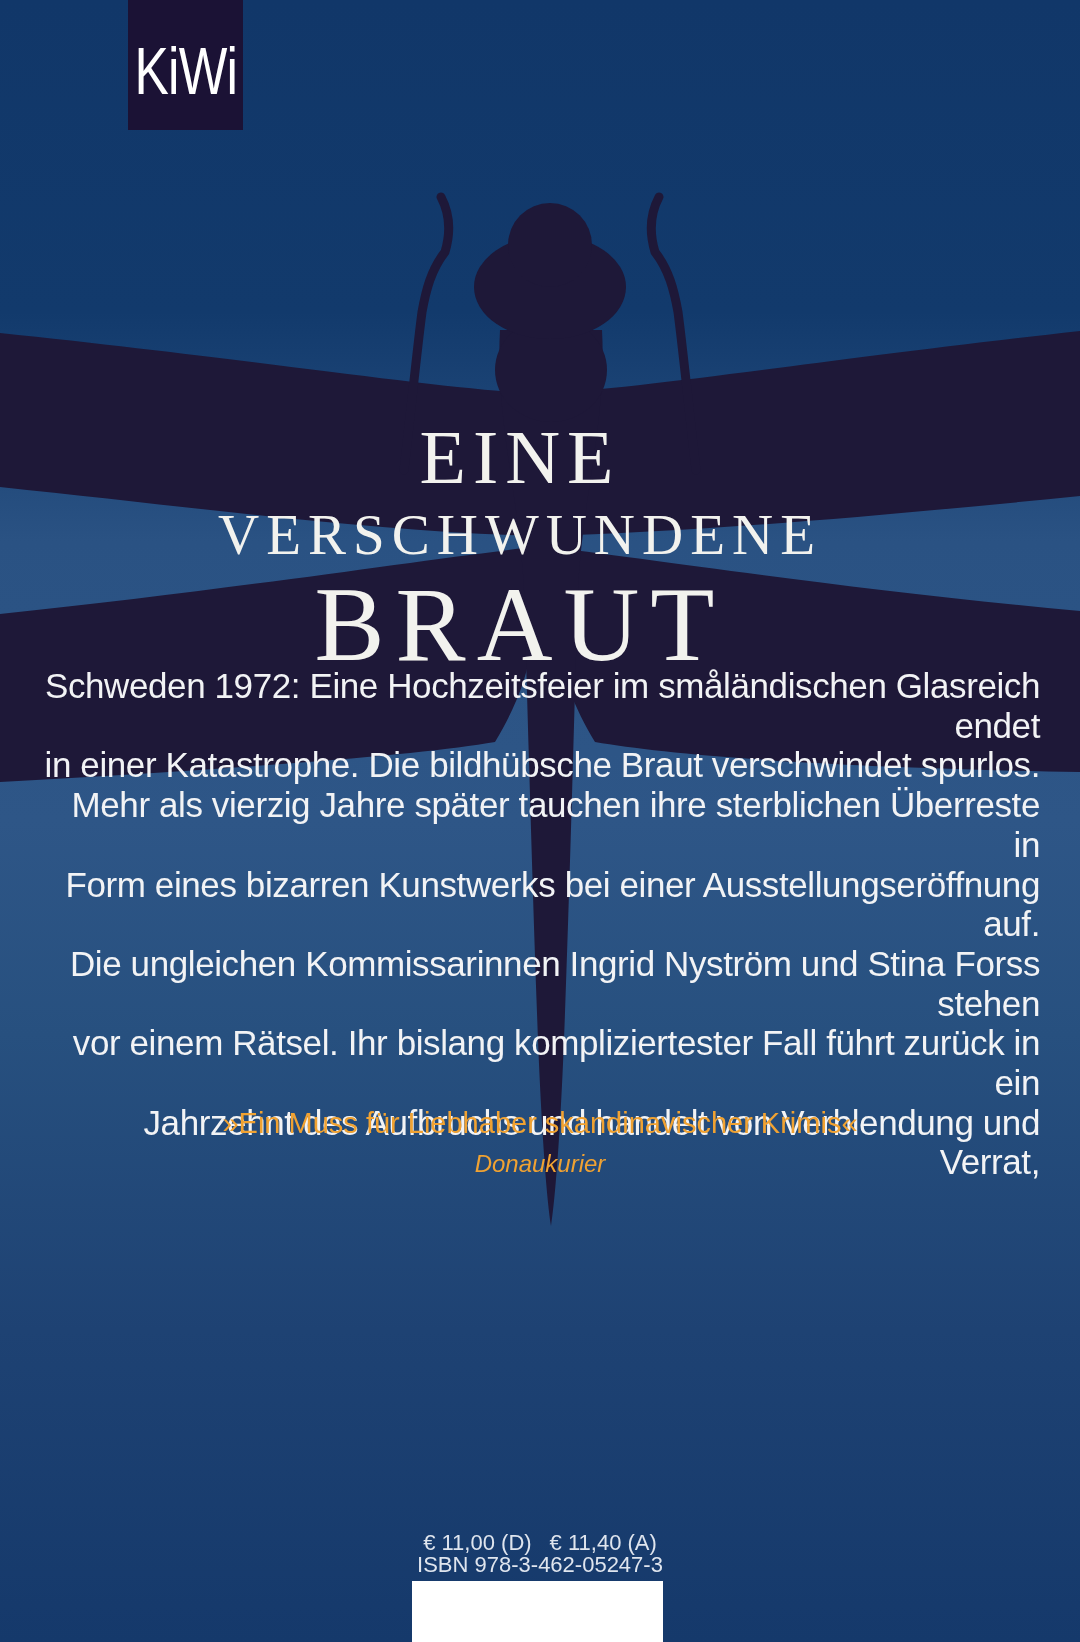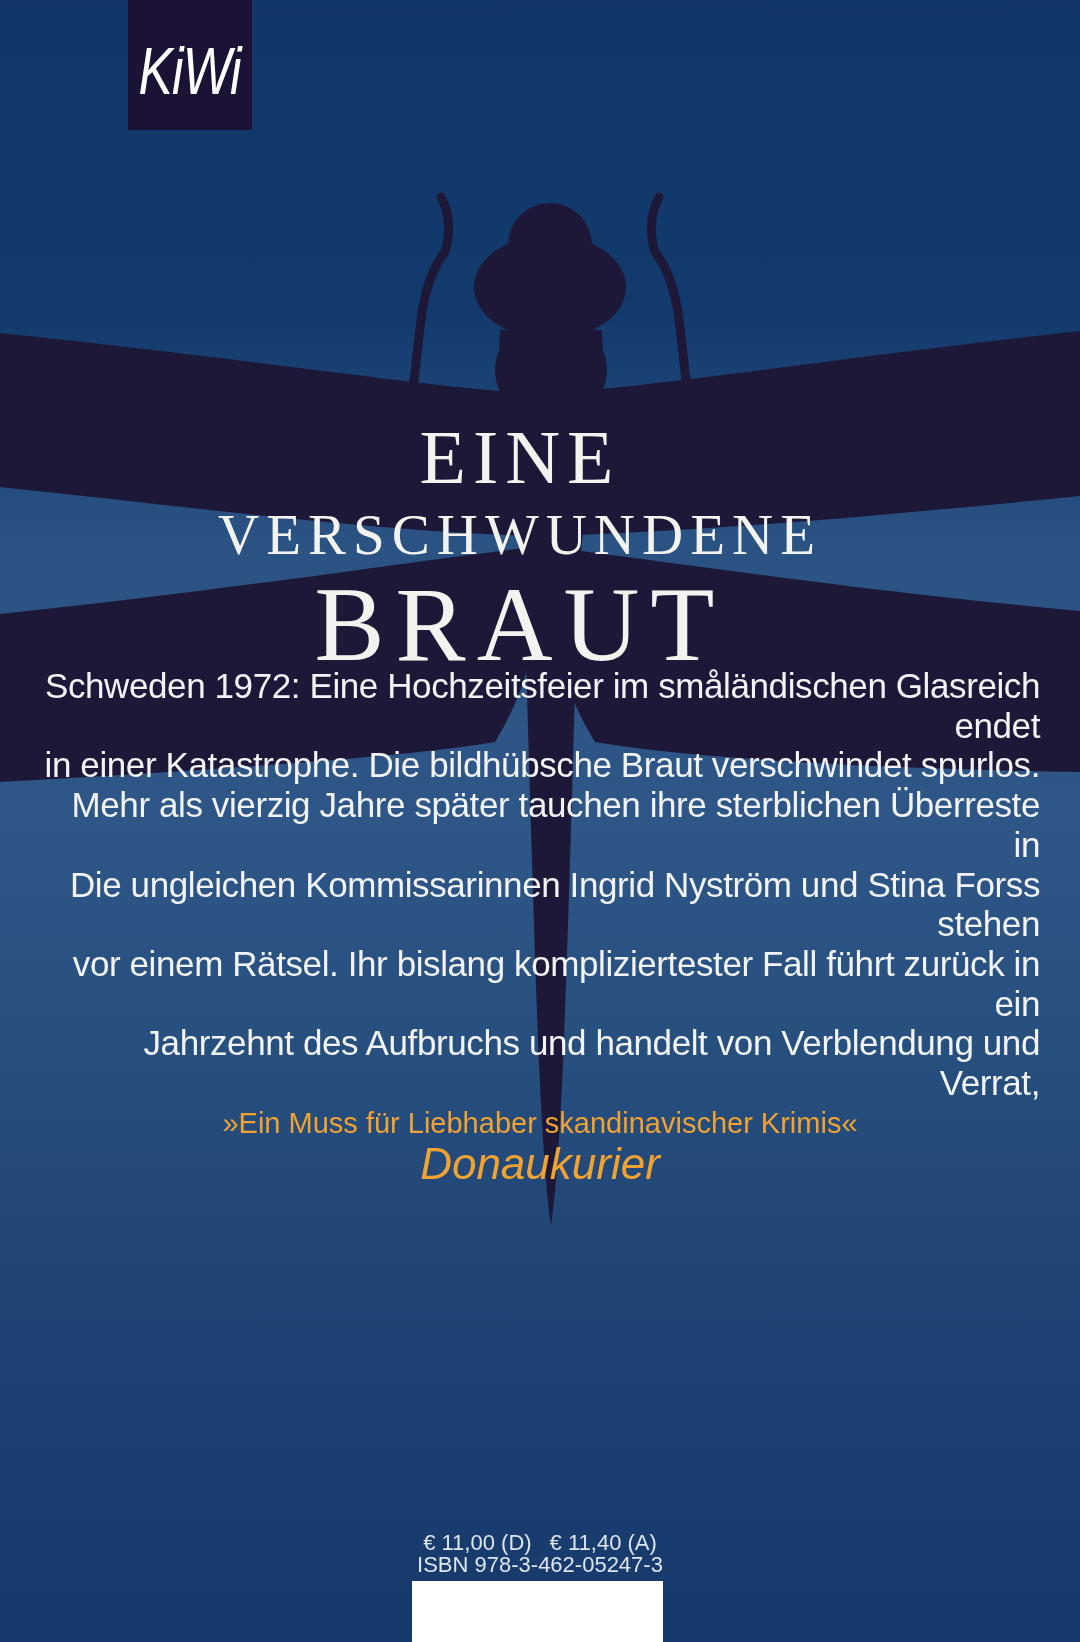--- a/index.html
+++ b/index.html
@@ -5,43 +5,43 @@
   html,body{margin:0;padding:0;background:#0c2d57;}
   #cover{
     position:relative;width:1080px;height:1642px;overflow:hidden;
     font-family:"Liberation Sans",sans-serif;
     background:linear-gradient(180deg,
       #113769 0%, #123a6c 19%, #2a5283 33%,
       #2e5687 50%, #27507f 63%, #1e4273 81%, #15396b 100%);
   }
   #art{position:absolute;left:0;top:0;width:1080px;height:1642px;}
   .logo-box{
-    position:absolute;left:128px;top:0;width:124px;height:130px;
-    background:#1b1235;display:flex;align-items:center;justify-content:center;font-style:italic;
+    position:absolute;left:128px;top:0;width:115px;height:130px;
+    background:#1b1235;display:flex;align-items:center;justify-content:center;
   }
   .logo-text{
     color:#ffffff;font-size:66px;font-weight:400;line-height:1;
     transform:scaleX(0.78);letter-spacing:-1px;padding-top:12px;
   }
   .title{position:absolute;left:0;width:1040px;text-align:center;
     font-family:"Liberation Serif",serif;color:#f2f2ee;}
   .title-1{top:414px;font-size:76px;letter-spacing:7px;}
   .title-2{top:502px;font-size:57px;letter-spacing:7px;}
   .title-3{top:564px;font-size:105px;letter-spacing:11px;}
   .blurb{
     position:absolute;left:40px;top:666px;width:1000px;text-align:right;
     color:#f2f3f5;font-size:35px;line-height:39.7px;letter-spacing:-0.4px;
   }
   .review-quote{
     position:absolute;left:40px;top:1103px;width:1000px;text-align:center;
     color:#f0a232;font-size:29px;line-height:40px;
   }
   .review-source{
     position:absolute;left:40px;top:1144px;width:1000px;text-align:center;
-    color:#f0a232;font-size:44px;line-height:40px;font-style:italic;
+    color:#f0a232;font-size:24px;line-height:40px;font-style:italic;
   }
   .footer-line{
     position:absolute;left:40px;width:1000px;text-align:center;
     color:#dfe5ee;font-size:22px;line-height:22px;white-space:pre;
   }
   .f-web{top:1510px;}
   .f-price{top:1532px;}
   .f-isbn{top:1554px;}
   .price-gap{display:inline-block;width:18px;}
   .barcode-box{
@@ -83,20 +83,21 @@
   </div>
 
   <div class="title title-1">EINE</div>
   <div class="title title-2">VERSCHWUNDENE</div>
   <div class="title title-3">BRAUT</div>
 
   <div class="blurb">
     <div>Schweden 1972: Eine Hochzeitsfeier im småländischen Glasreich endet</div>
     <div>in einer Katastrophe. Die bildhübsche Braut verschwindet spurlos.</div>
     <div>Mehr als vierzig Jahre später tauchen ihre sterblichen Überreste in</div>
+    <div>Form eines bizarren Kunstwerks bei einer Ausstellungseröffnung auf.</div>
     <div>Die ungleichen Kommissarinnen Ingrid Nyström und Stina Forss stehen</div>
     <div>vor einem Rätsel. Ihr bislang kompliziertester Fall führt zurück in ein</div>
     <div>Jahrzehnt des Aufbruchs und handelt von Verblendung und Verrat,</div>
   </div>
 
   <div class="review-quote">»Ein Muss für Liebhaber skandinavischer Krimis«</div>
   <div class="review-source">Donaukurier</div>
 
   <div class="footer-line f-price"><span>€ 11,00 (D)</span><span class="price-gap"></span><span>€ 11,40 (A)</span></div>
   <div class="footer-line f-isbn">ISBN 978-3-462-05247-3</div>

